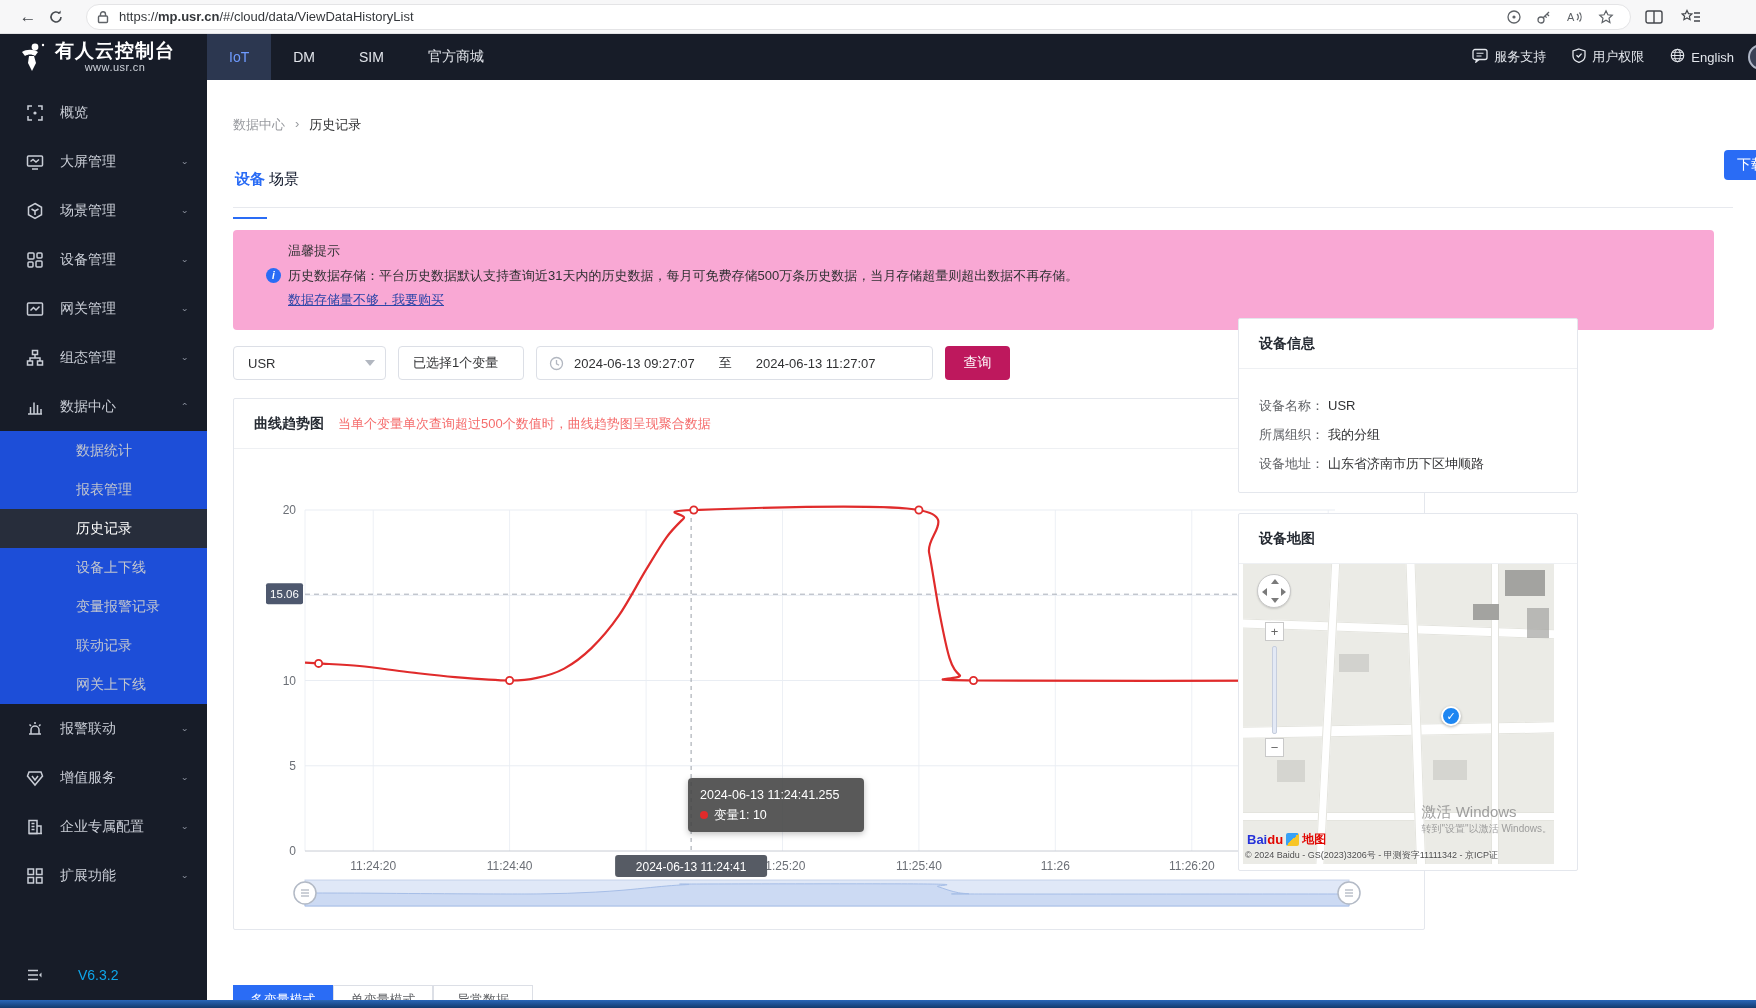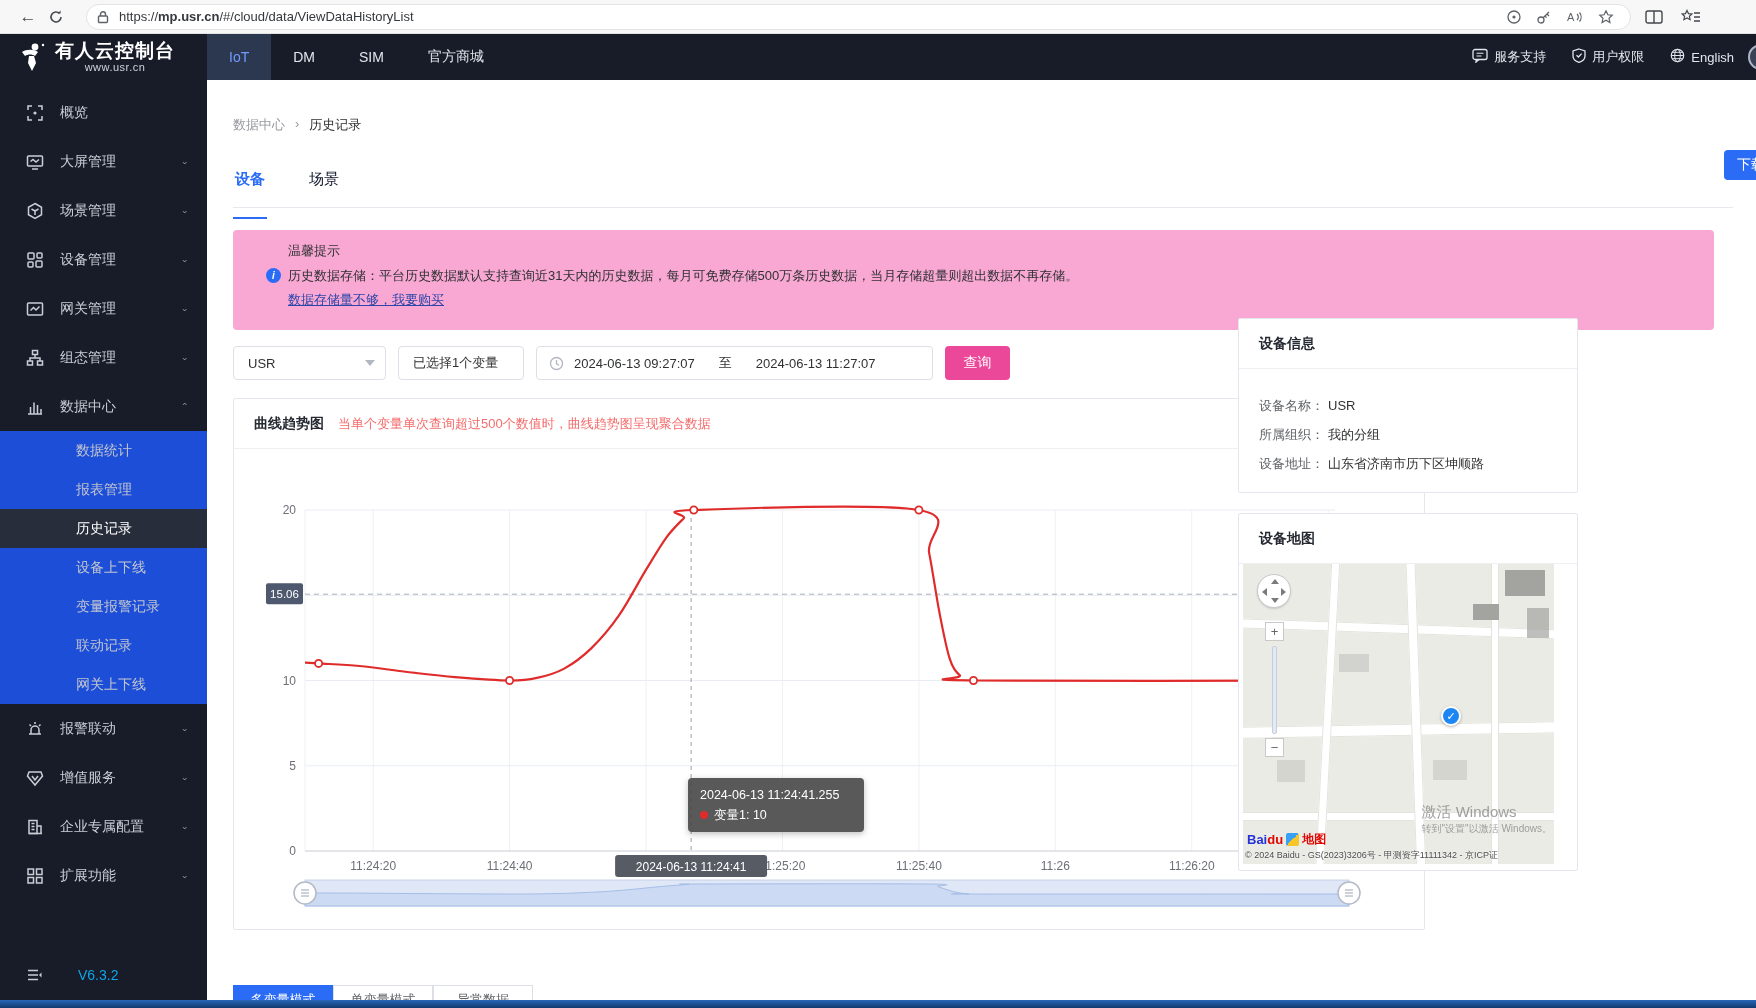--- a/index.html
+++ b/index.html
@@ -39,40 +39,40 @@
   .submenu { background:#1d4ed8; flex:none; }
   .sub-item { height:39px; display:flex; align-items:center; padding-left:76px; color:#c1c5ce; font-size:14px; cursor:pointer; }
   .sub-item.active { background:#272d3b; color:#ffffff; }
   .side-bottom { margin-top:auto; height:48px; display:flex; align-items:center; padding:0 18px 18px 26px; color:#0ea5e9; font-size:14px; flex:none; }
   .side-bottom .s-icon { width:18px; height:18px; margin-right:34px; }
 
   
   .main { position:absolute; left:207px; top:80px; width:1549px; height:928px; background:#fff; }
   .breadcrumb { position:absolute; left:26px; top:36px; font-size:13px; color:#97999e; display:flex; gap:10px; }
   .breadcrumb .cur { color:#303133; }
-  .tabs-row { position:absolute; left:26px; top:86px; width:1500px; height:42px; border-bottom:1px solid #e7e9ee; display:flex; gap:40px; }
+  .tabs-row { position:absolute; left:26px; top:86px; width:1500px; height:42px; border-bottom:1px solid #e7e9ee; display:flex; }
   .tab { font-size:15px; color:#0f172a; padding:4px 2px; cursor:pointer; position:relative; }
   .tab.active { color:#2a6cf5; font-weight:bold; }
   .tab.active::after { content:""; position:absolute; left:0; right:0; bottom:-12px; height:2px; background:#2a6cf5; }
   .download-btn { position:absolute; left:1517px; top:70px; width:60px; height:30px; background:#2a6cf5; color:#fff; font-size:14px; border:none; border-radius:4px 0 0 4px; text-align:left; padding-left:13px; cursor:pointer; }
 
   .notice { position:absolute; left:26px; top:150px; width:1481px; height:100px; background:#f9a8d4; border-radius:4px; padding:12px 20px 0 55px; }
   .notice-title { font-size:13px; color:#303133; margin-bottom:7px; }
   .notice-body { font-size:13px; color:#303133; line-height:18px; position:relative; }
   .info-dot { position:absolute; left:-22px; top:1px; width:15px; height:15px; border-radius:50%; background:#2a6cf5; color:#fff; font-size:10px; font-style:italic; font-weight:bold; display:flex; align-items:center; justify-content:center; }
   .notice-link { display:inline-block; margin-top:6px; font-size:13px; color:#2d46a8; text-decoration:underline; cursor:pointer; }
 
   .query-row { position:absolute; left:26px; top:266px; display:flex; gap:12px; align-items:center; }
   .q-box { height:34px; border:1px solid #dcdfe6; border-radius:4px; background:#fff; display:flex; align-items:center; font-size:13px; color:#303133; }
   .q-select { width:153px; padding:0 10px 0 14px; cursor:pointer; }
   .q-select .caret { margin-left:auto; width:0; height:0; border-left:5px solid transparent; border-right:5px solid transparent; border-top:6px solid #b2b7c0; }
   .q-vars { width:126px; padding-left:14px; cursor:pointer; }
   .q-dates { width:397px; padding:0 12px; gap:10px; cursor:pointer; }
   .q-dates .sep { color:#303133; margin:0 14px; }
-  .q-btn { width:65px; height:34px; background:#ec4899; border:none; border-radius:4px; color:#fff; font-size:14px; cursor:pointer; }
+  .q-btn { width:65px; height:34px; background:#be185d; border:none; border-radius:4px; color:#fff; font-size:14px; cursor:pointer; }
 
   .chart-card { position:absolute; left:26px; top:318px; width:1192px; height:532px; border:1px solid #e4e7ed; border-radius:2px; background:#fff; }
   .chart-head { height:50px; border-bottom:1px solid #eef0f3; display:flex; align-items:center; padding-left:20px; }
   .chart-title { font-size:14px; font-weight:bold; color:#262b33; }
   .chart-warning { font-size:13px; color:#f56c6c; margin-left:14px; }
   .chart-area { position:relative; width:1190px; height:480px; }
   .legend { position:absolute; left:0; right:0; top:16px; display:flex; justify-content:center; align-items:center; gap:7px; font-size:12px; color:#333; }
   .legend-mark { position:relative; width:24px; height:10px; }
   .legend-mark .lm-line { position:absolute; left:0; right:0; top:4px; height:2px; background:#e02b2b; }
   .legend-mark .lm-dot { position:absolute; left:7px; top:0; width:8px; height:8px; border:2px solid #e02b2b; border-radius:50%; background:#fff; }

